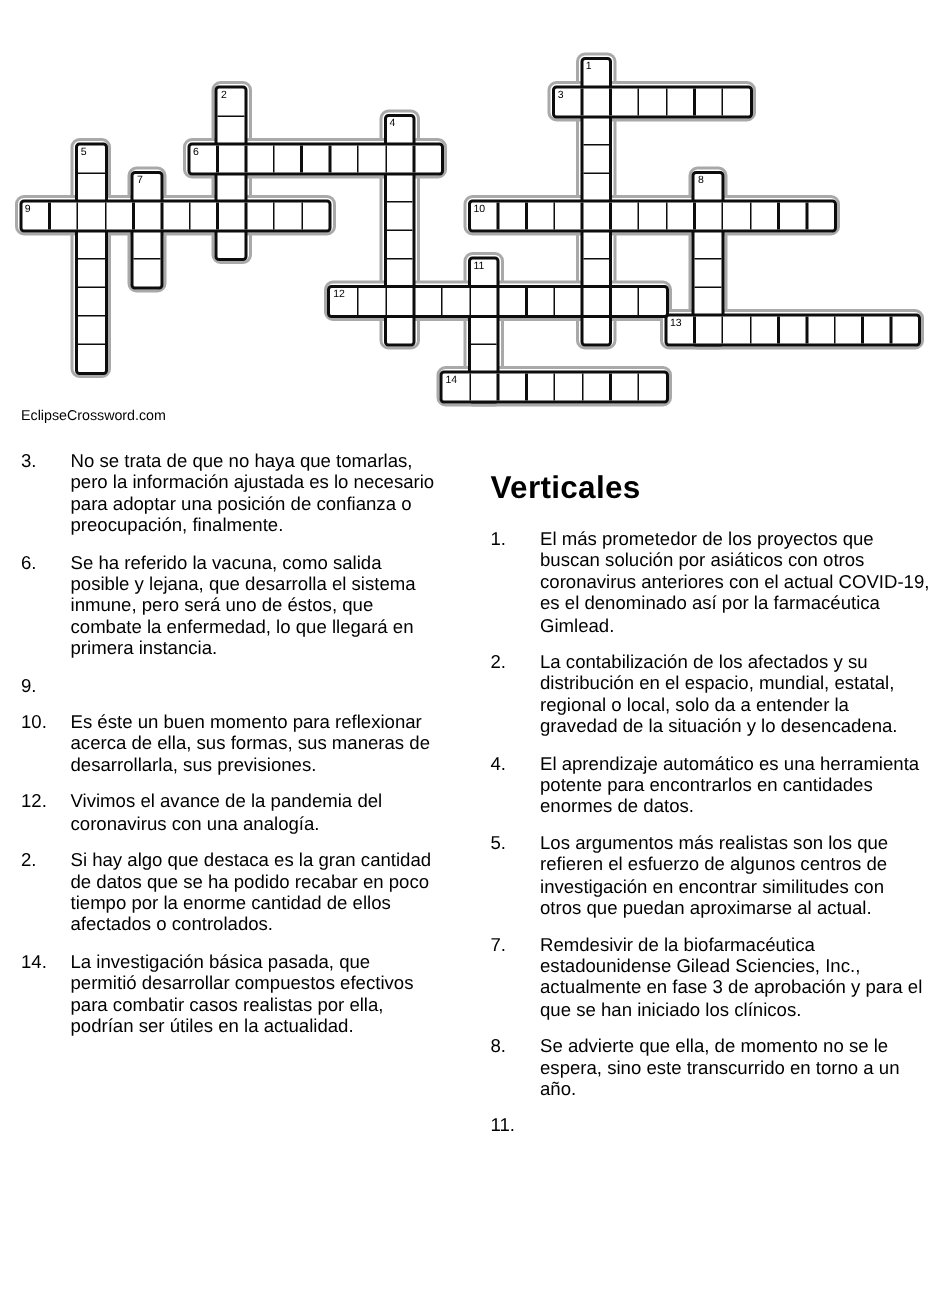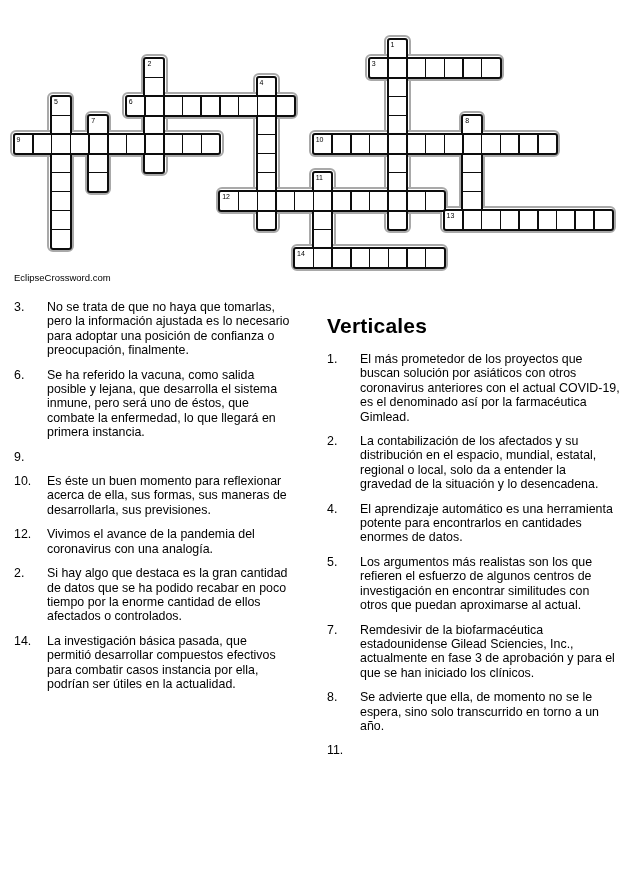--- a/index.html
+++ b/index.html
@@ -219,21 +219,21 @@
         <div class="clue">
           <span class="num">12.</span>
           <span class="text">Vivimos el avance de la pandemia del coronavirus con una analogía.</span>
         </div>
         <div class="clue">
           <span class="num">2.</span>
           <span class="text">Si hay algo que destaca es la gran cantidad de datos que se ha podido recabar en poco tiempo por la enorme cantidad de ellos afectados o controlados.</span>
         </div>
         <div class="clue">
           <span class="num">14.</span>
-          <span class="text">La investigación básica pasada, que permitió desarrollar compuestos efectivos para combatir casos instancia por ella, podrían ser útiles en la actualidad.</span>
+          <span class="text">La investigación básica pasada, que permitió desarrollar compuestos efectivos para combatir casos realistas por ella, podrían ser útiles en la actualidad.</span>
         </div>
       </div>
   </section>
 
   <section class="col col-right">
     <h2>Verticales</h2>
     <div id="down-list">
         <div class="clue">
           <span class="num">1.</span>
           <span class="text">El más prometedor de los proyectos que buscan solución por asiáticos con otros coronavirus anteriores con el actual COVID-19, es el denominado así por la farmacéutica Gimlead.</span>
@@ -249,21 +249,21 @@
         <div class="clue">
           <span class="num">5.</span>
           <span class="text">Los argumentos más realistas son los que refieren el esfuerzo de algunos centros de investigación en encontrar similitudes con otros que puedan aproximarse al actual.</span>
         </div>
         <div class="clue">
           <span class="num">7.</span>
           <span class="text">Remdesivir de la biofarmacéutica estadounidense Gilead Sciencies, Inc., actualmente en fase 3 de aprobación y para el que se han iniciado los clínicos.</span>
         </div>
         <div class="clue">
           <span class="num">8.</span>
-          <span class="text">Se advierte que ella, de momento no se le espera, sino solo transcurrido en torno a un año.</span>
+          <span class="text">Se advierte que ella, de momento no se le espera, sino este transcurrido en torno a un año.</span>
         </div>
         <div class="clue">
           <span class="num">11.</span>
         </div>
       </div>
   </section>
 
 </div>
 
 </body></html>

